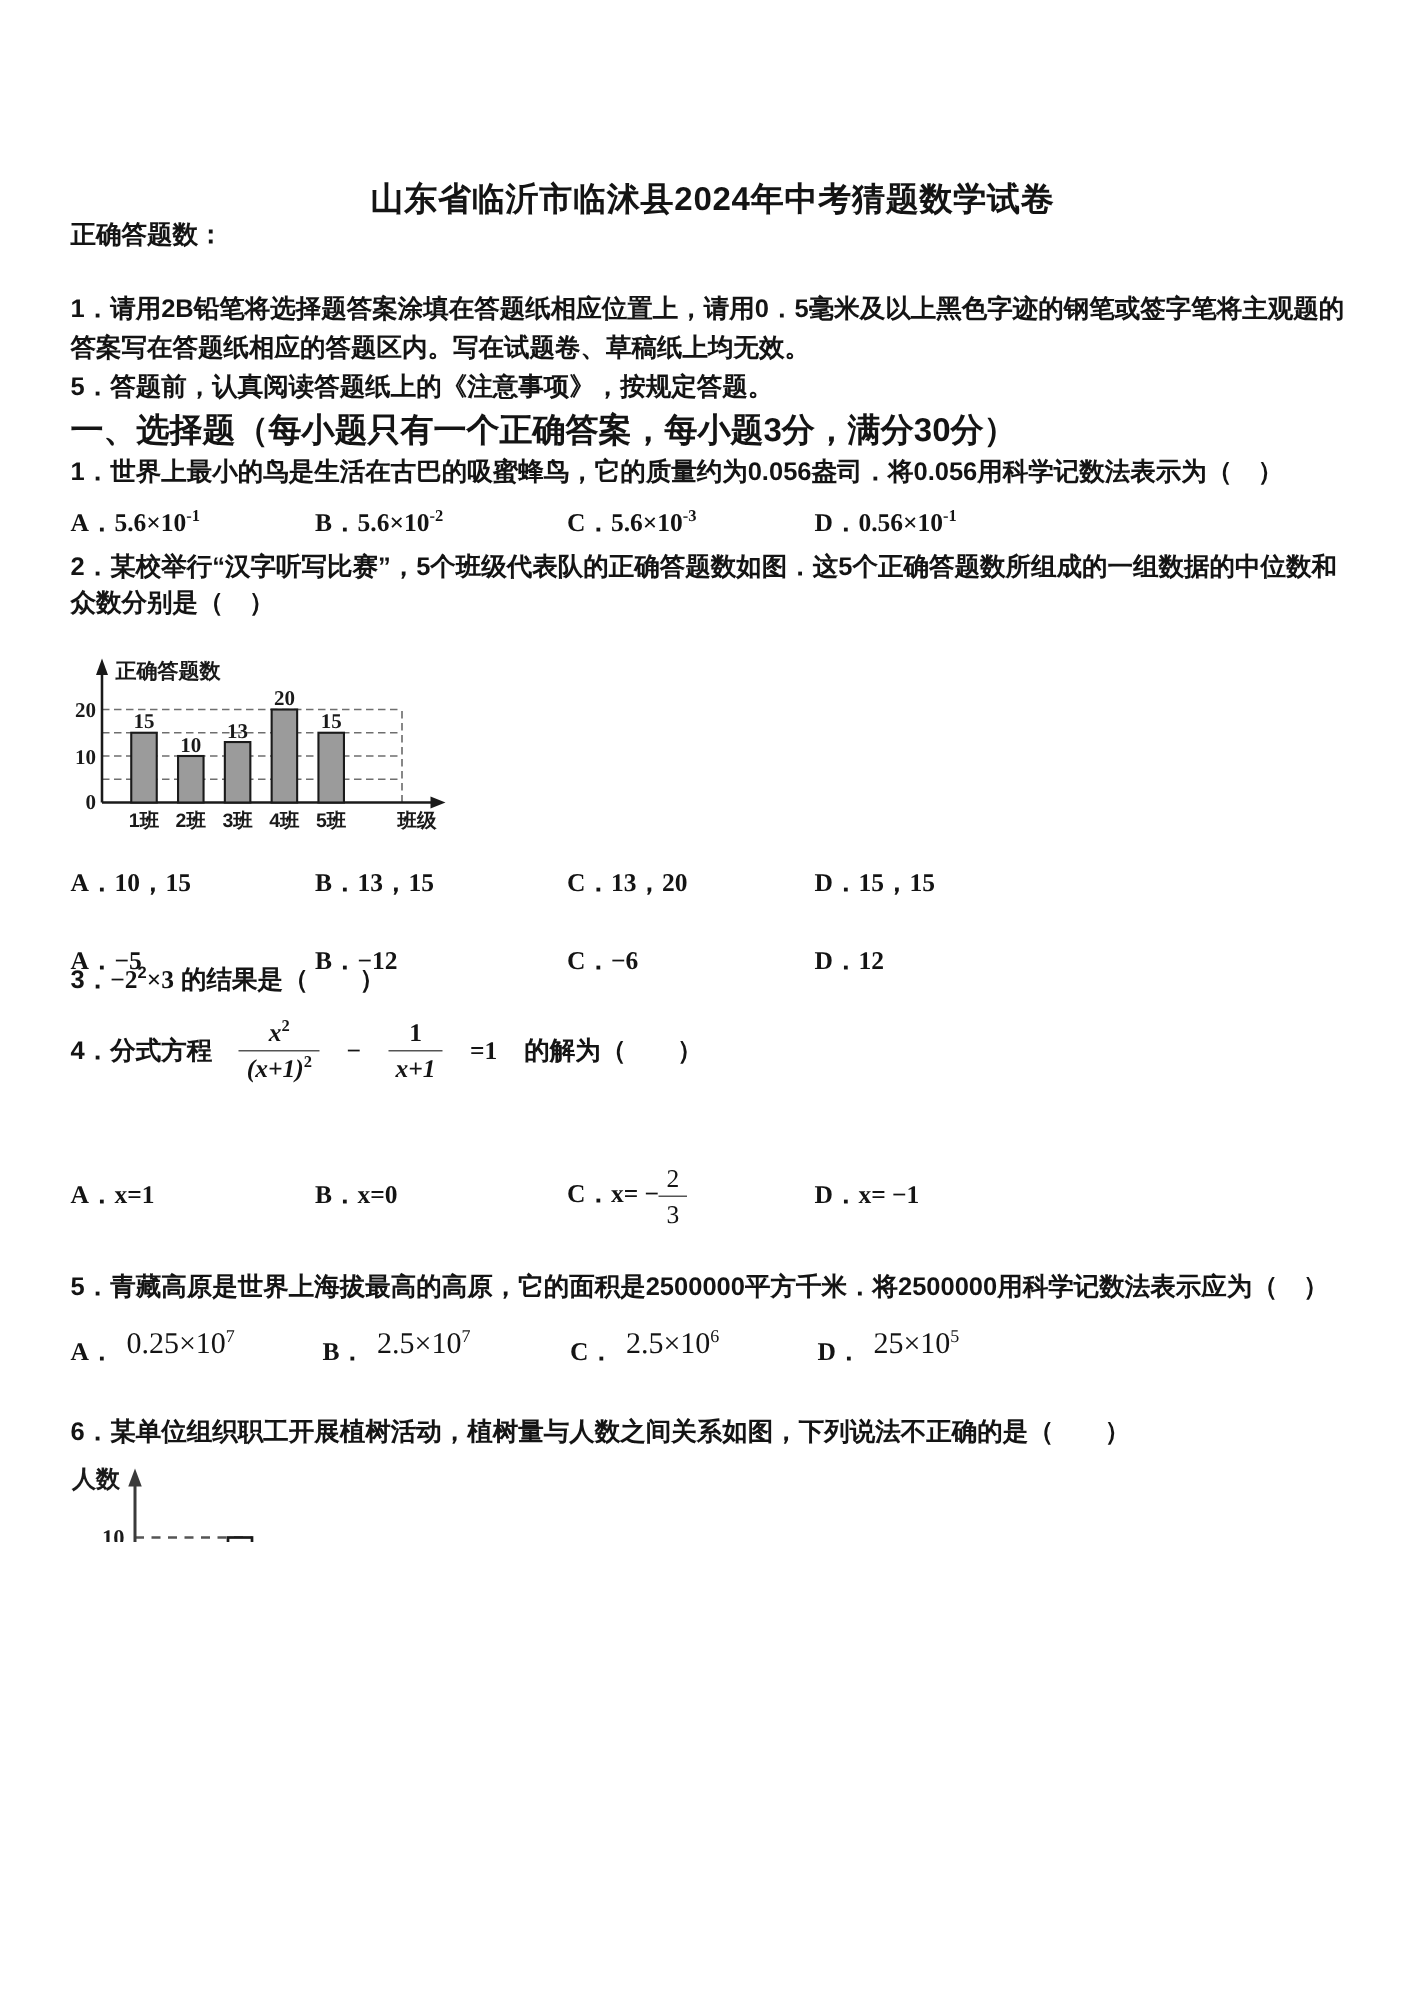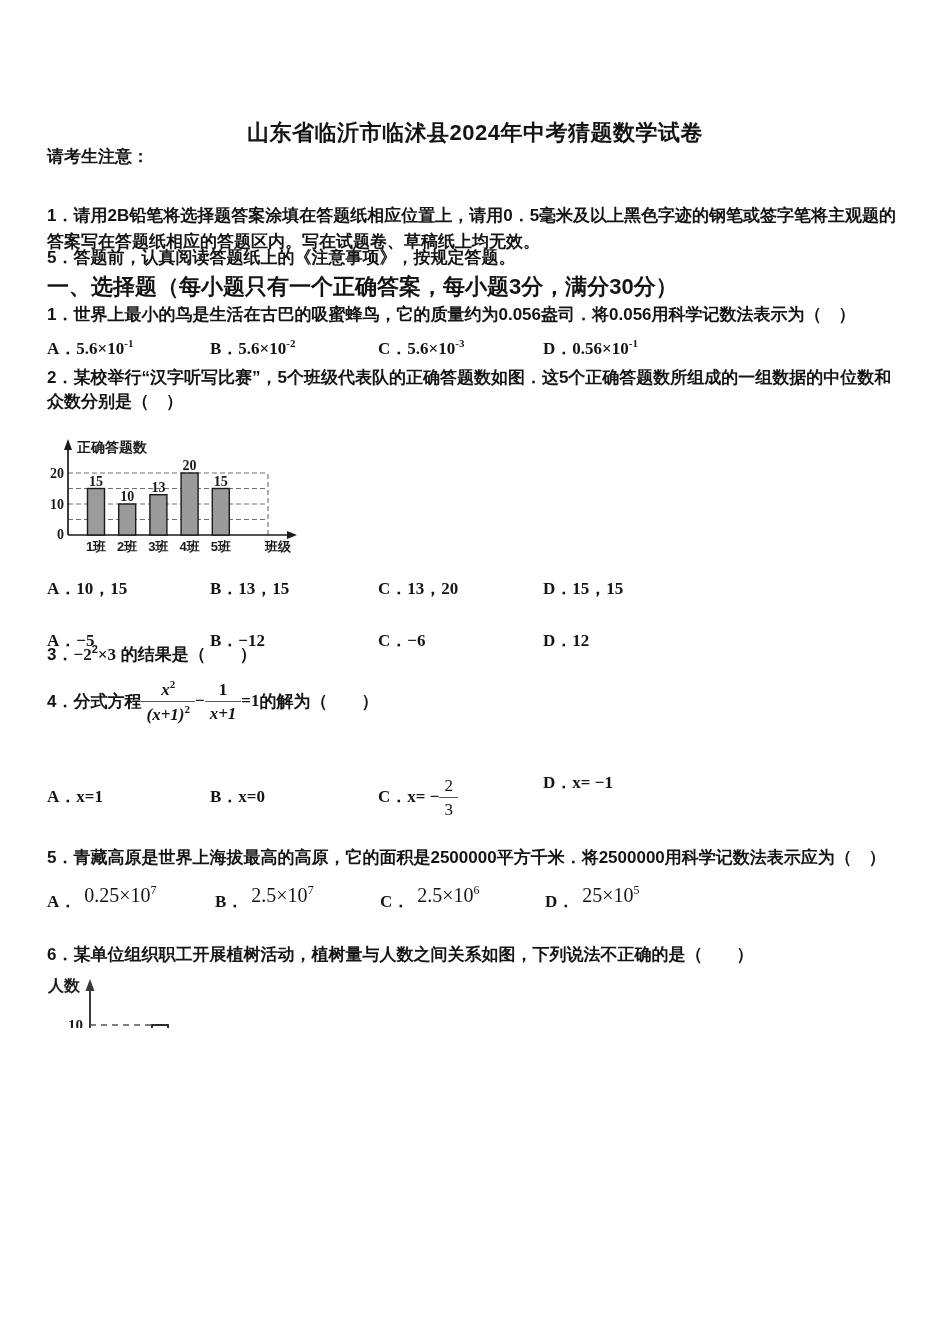--- a/index.html
+++ b/index.html
@@ -2,50 +2,50 @@
 <html><head>
 <meta charset="utf-8">
 <style>
   html,body{margin:0;padding:0;background:#ffffff;}
   .page{position:relative;width:950px;height:1028px;background:#fff;overflow:hidden;
         font-family:"Liberation Sans","DejaVu Sans",sans-serif;color:#141414;}
   .abs{position:absolute;}
   .title{top:103px;left:0;width:100%;text-align:center;font-size:22px;font-weight:700;letter-spacing:.5px;}
   .notice-head{top:145px;left:47px;font-size:17px;font-weight:700;}
   .body-text{left:47px;width:866px;font-size:17px;font-weight:600;line-height:26px;white-space:pre-line;}
-  .n1{top:186px;}
+  .n1{top:176px;}
   .n2{top:228px;}
   .section{top:272px;left:47px;font-size:22px;font-weight:700;}
   .qtext{left:47px;width:870px;font-size:17px;font-weight:600;line-height:26px;white-space:pre-line;}
   .q2t{line-height:24px;}
   .serif, .opt{font-family:"Liberation Serif","DejaVu Serif",serif;}
   .opt{position:absolute;font-size:17px;font-weight:700;white-space:nowrap;}
   .cA{left:47px}.cB{left:210px}.cC{left:378px}.cD{left:543px}
   sup.s{font-size:11px;font-weight:700;}
   .m{font-family:"Liberation Serif","DejaVu Serif",serif;font-weight:700;}
   .mi{font-style:italic;}
   .frac{display:inline-block;vertical-align:middle;text-align:center;
         font-family:"Liberation Serif","DejaVu Serif",serif;font-size:17px;line-height:1.25;}
   .frac .num{display:block;border-bottom:1.4px solid #555;padding:0 5px 1px;}
   .frac .den{display:block;padding:1px 5px 0;}
-  .q4row{top:678px;left:47px;display:flex;align-items:center;gap:0;font-size:17px;font-weight:600;}
+  .q4row{top:678px;left:47px;display:flex;align-items:center;gap:18px;font-size:17px;font-weight:600;}
   .q4row .zh{font-weight:600;}
   .q5f{font-weight:400;font-size:20px;position:relative;top:-5px;margin-left:8px;font-family:"Liberation Serif","DejaVu Serif",serif;}
   .q5f sup{font-size:12px;}
   .chart{line-height:0;}
   .watermark{color:rgba(225,130,140,.32);font-size:17px;font-weight:700;filter:blur(.6px);letter-spacing:1px;}
 </style>
 </head>
 <body>
 
 <div class="page">
 
   <h1 class="abs title">山东省临沂市临沭县2024年中考猜题数学试卷</h1>
 
-  <div class="abs notice-head">请考生注意：</div>
+  <div class="abs notice-head">正确答题数：</div>
   <p class="abs body-text n1">1．请用2B铅笔将选择题答案涂填在答题纸相应位置上，请用0．5毫米及以上黑色字迹的钢笔或签字笔将主观题的
 答案写在答题纸相应的答题区内。写在试题卷、草稿纸上均无效。</p>
   <p class="abs body-text n2">5．答题前，认真阅读答题纸上的《注意事项》，按规定答题。</p>
 
   <div class="abs section">一、选择题（每小题只有一个正确答案，每小题3分，满分30分）</div>
 
   <div class="abs qtext" style="top:302px">1．世界上最小的鸟是生活在古巴的吸蜜蜂鸟，它的质量约为0.056盎司．将0.056用科学记数法表示为（　）</div>
   <div class="abs" style="top:337px;left:0;width:950px;height:30px">
     <span class="opt cA"><span>A．</span><span>5.6×10</span><sup class="s">-1</sup></span>
     <span class="opt cB"><span>B．</span><span>5.6×10</span><sup class="s">-2</sup></span>
@@ -116,21 +116,21 @@
       <span class="num">1</span>
       <span class="den mi">x+1</span>
     </span>
     <span class="m">=1</span>
     <span class="zh"> 的解为（　　）</span>
   </div>
   <div class="abs" style="top:745px;left:0;width:950px;height:85px">
     <span class="opt cA" style="top:40px"><span>A．</span><span>x=1</span></span>
     <span class="opt cB" style="top:40px"><span>B．</span><span>x=0</span></span>
     <span class="opt cC" style="top:30px"><span>C．</span><span>x= −</span><span class="frac" style="font-weight:400"><span class="num">2</span><span class="den">3</span></span></span>
-    <span class="opt cD" style="top:26px"><span>D．</span><span>x= −1</span></span>
+    <span class="opt cD" style="top:40px"><span>D．</span><span>x= −1</span></span>
   </div>
 
   <div class="abs qtext" style="top:845px">5．青藏高原是世界上海拔最高的高原，它的面积是2500000平方千米．将2500000用科学记数法表示应为（　）</div>
   <div class="abs" style="top:888px;left:0;width:950px;height:40px">
     <span class="opt cA"><span>A．</span><span class="q5f"><span>0.25×10</span><sup>7</sup></span></span>
     <span class="opt" style="left:215px"><span>B．</span><span class="q5f"><span>2.5×10</span><sup>7</sup></span></span>
     <span class="opt" style="left:380px"><span>C．</span><span class="q5f"><span>2.5×10</span><sup>6</sup></span></span>
     <span class="opt" style="left:545px"><span>D．</span><span class="q5f"><span>25×10</span><sup>5</sup></span></span>
   </div>
 

